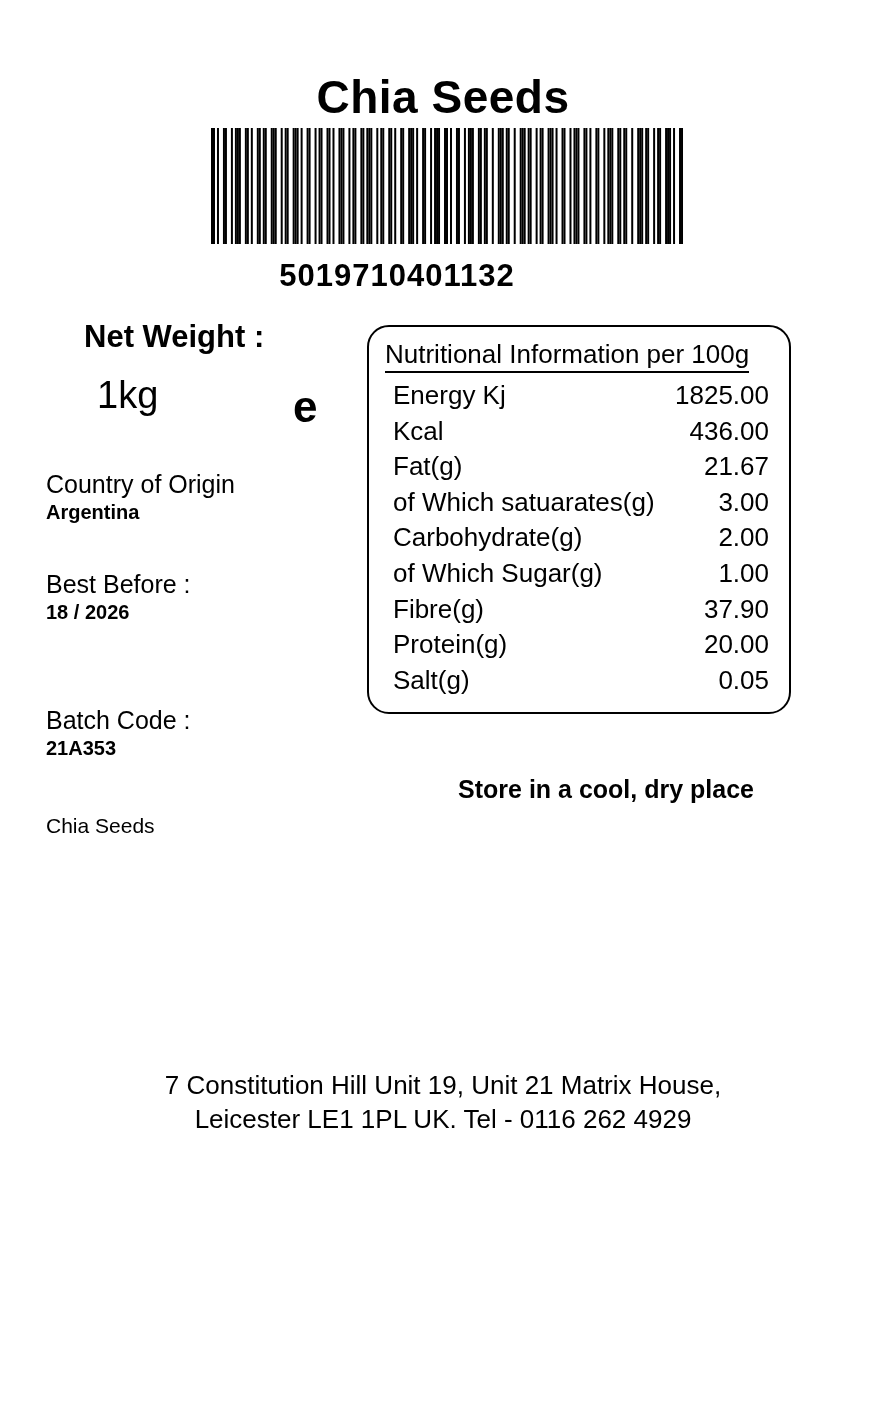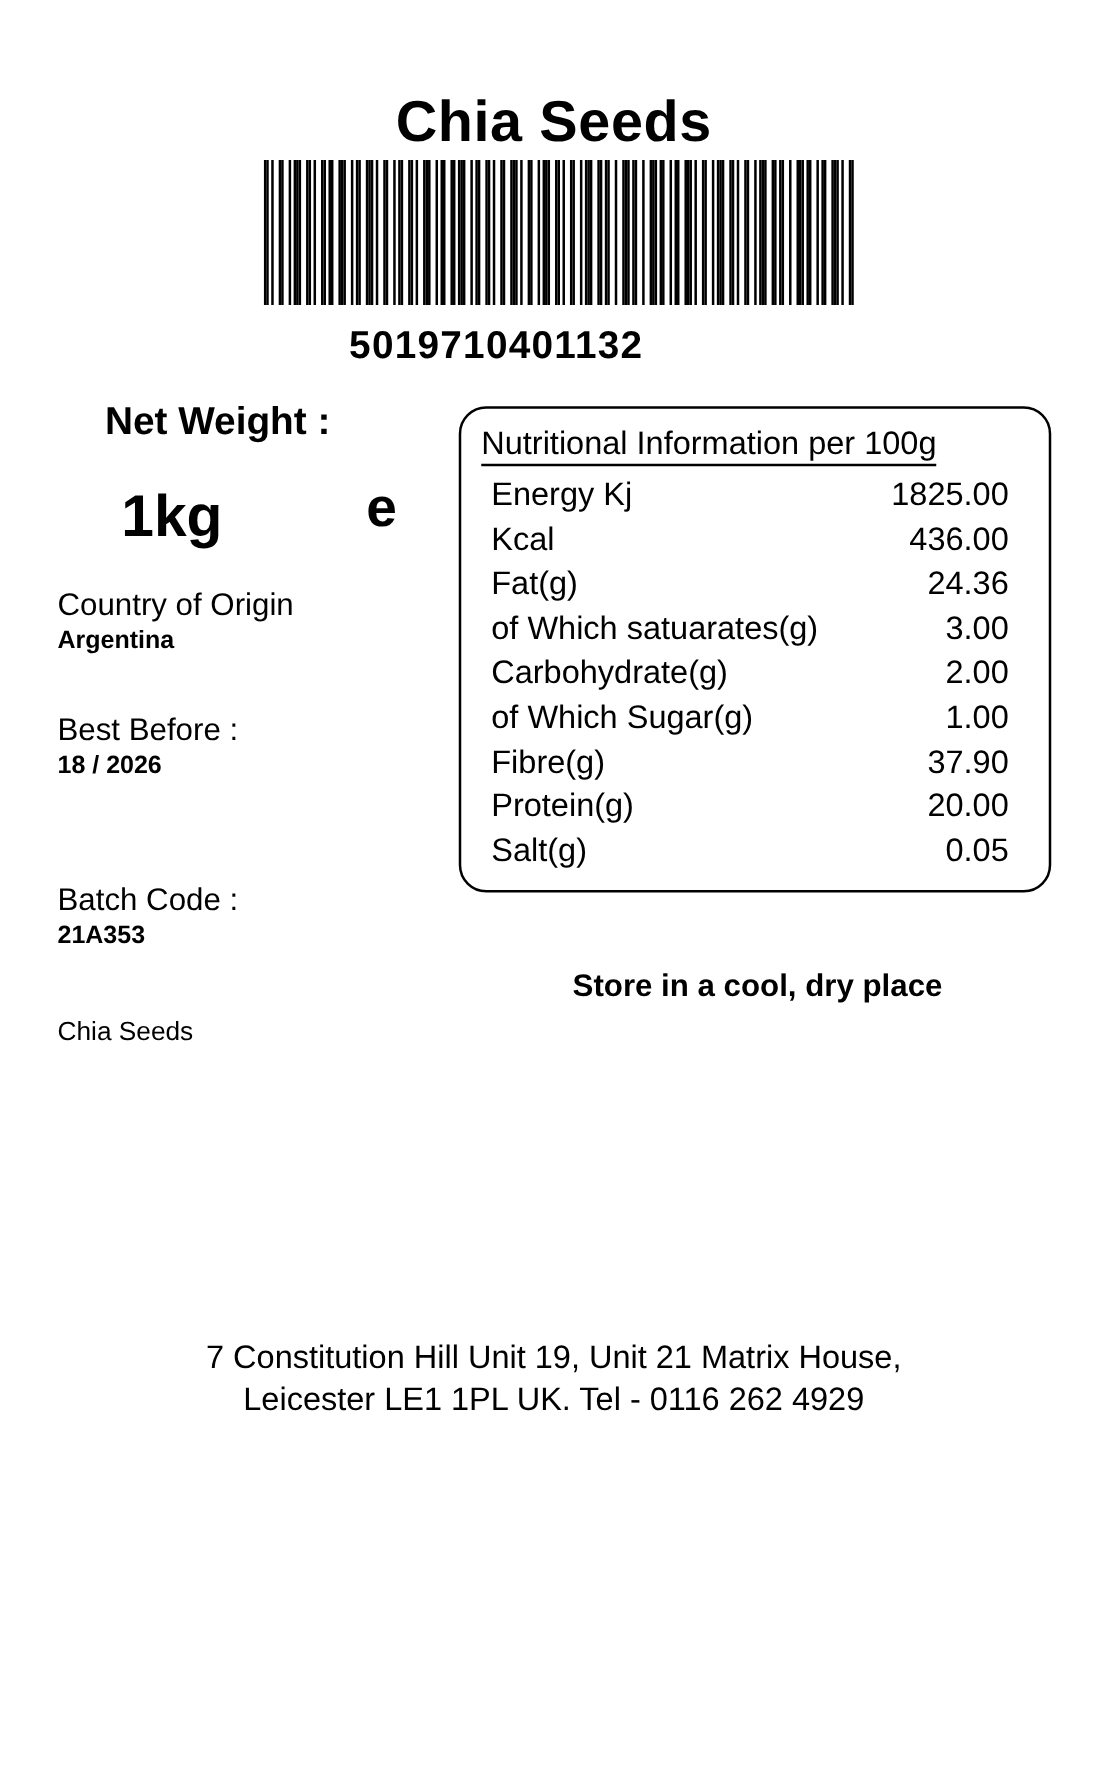--- a/index.html
+++ b/index.html
@@ -64,24 +64,24 @@
   .net-weight-label {
     position: absolute;
     top: 319px;
     left: 62px;
     font-size: 31px;
     font-weight: bold;
     margin-left: 22px;
   }
   .net-weight-value {
     position: absolute;
-    top: 385px;
+    top: 374px;
     left: 97px;
-    font-size: 47px;
-    font-weight: bold;
+    font-size: 38px;
+    font-weight: normal;
   }
   .e-mark {
     position: absolute;
     top: 382px;
     left: 293px;
     font-size: 44px;
     font-weight: bold;
   }
 
   .left-block {
@@ -111,25 +111,25 @@
   .ingredients-text {
     font-size: 21px;
     margin-top: 4px;
   }
 
   
   .nutrition-panel {
     position: absolute;
     top: 325px;
     left: 367px;
-    width: 474px;
+    width: 424px;
     border: 2px solid #000;
     border-radius: 22px;
     box-sizing: border-box;
-    padding: 12px 28px 14px 16px;
+    padding: 12px 16px 14px 16px;
   }
   .nutrition-heading {
     font-size: 26px;
     border-bottom: 2px solid #000;
     display: inline-block;
     padding-bottom: 1px;
     margin-bottom: 5px;
     white-space: nowrap;
   }
   .nutrition-row {
@@ -353,21 +353,21 @@
         <div class="nutrition-row">
           <span class="nut-name">Energy Kj</span>
           <span class="nut-val">1825.00</span>
         </div>
         <div class="nutrition-row">
           <span class="nut-name">Kcal</span>
           <span class="nut-val">436.00</span>
         </div>
         <div class="nutrition-row">
           <span class="nut-name">Fat(g)</span>
-          <span class="nut-val">24.36</span>
+          <span class="nut-val">21.67</span>
         </div>
         <div class="nutrition-row">
           <span class="nut-name">of Which satuarates(g)</span>
           <span class="nut-val">3.00</span>
         </div>
         <div class="nutrition-row">
           <span class="nut-name">Carbohydrate(g)</span>
           <span class="nut-val">2.00</span>
         </div>
         <div class="nutrition-row">

